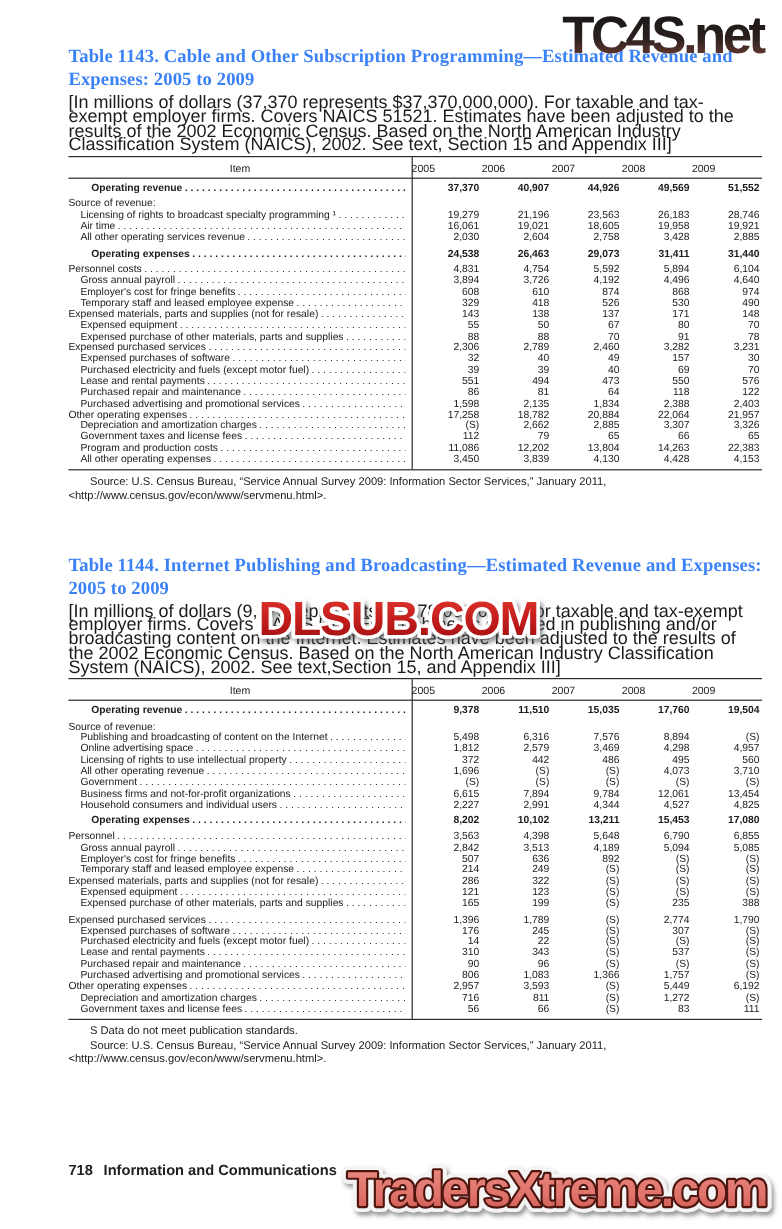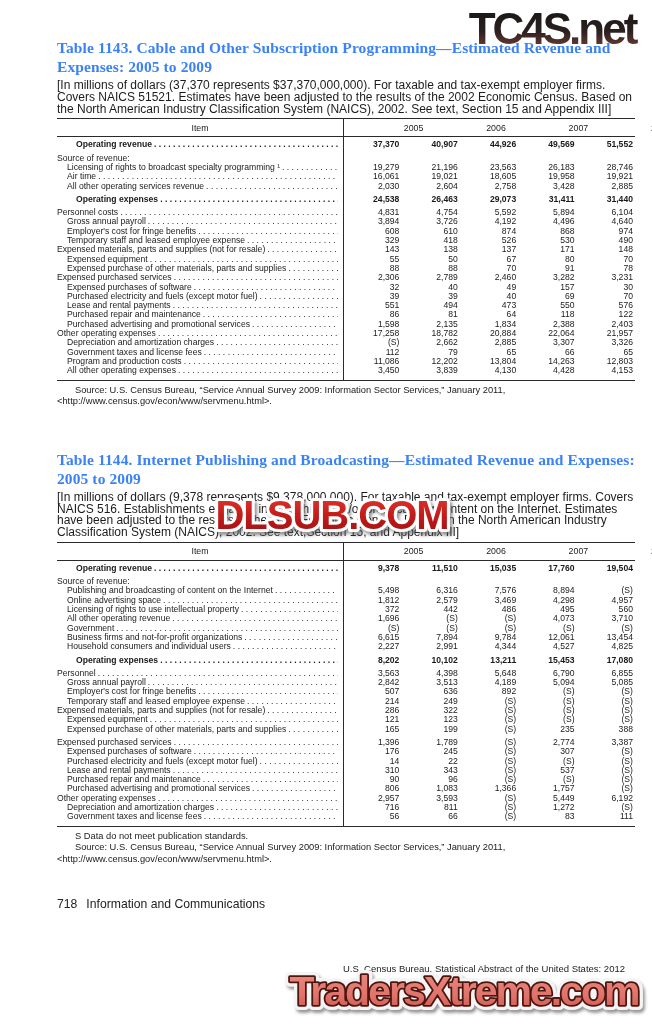--- a/index.html
+++ b/index.html
@@ -7,51 +7,50 @@
     position:relative; width:652px; height:1024px; background:#ffffff;
     font-family:"Liberation Sans", sans-serif; color:#1a1a1a; overflow:hidden;
   }
   .content { position:absolute; left:57px; top:0; width:578px; }
 
   .tbl-title {
     font-family:"Liberation Serif", serif; font-weight:bold;
     font-size:15.5px; line-height:19px; letter-spacing:0.1px; color:#3b82f6;
   }
   .section-1144 { margin-top:42px; }
-  .tbl-note { font-size:12px; line-height:11.8px; margin-top:4px; color:#1c1c1c; }
+  .tbl-note { font-size:15px; line-height:11.8px; margin-top:4px; color:#1c1c1c; }
 
   .tablebox {
     position:relative; margin-top:3px;
     border-top:1.5px solid #2a2a2a; border-bottom:1.2px solid #2a2a2a;
   }
   .vline { position:absolute; left:286px; top:0; bottom:0; width:1px; background:#2a2a2a; }
   .thead {
     display:flex; align-items:center; height:17px; font-size:8.8px;
     border-bottom:1.1px solid #2a2a2a;
-    gap:24px;
   }
   .th-item { width:286px; flex:0 0 286px; text-align:center; }
-  .th-year { width:58.4px; flex:0 0 58.4px; text-align:right; padding-right:2px; box-sizing:border-box;padding-left:16px; }
+  .th-year { width:58.4px; flex:0 0 58.4px; text-align:left; padding-right:2px; box-sizing:border-box; }
 
   .tbody { padding:3px 0 4px; }
   .trow { display:flex; align-items:baseline; line-height:9.3px; font-size:8.6px; }
   .trow.gap { margin-top:4px; }
   .trow.bold { font-weight:bold; }
   .itemcell { display:flex; width:286px; flex:0 0 286px; align-items:baseline; overflow:hidden; }
   .lbl { white-space:nowrap; }
   .indent1 { padding-left:10px;text-align:center; }
   .indent2 { padding-left:19px; }
   .leader { flex:1 1 auto; overflow:hidden; white-space:nowrap; letter-spacing:2.4px; margin:0 5px 0 2px; }
   .val { width:58.4px; flex:0 0 58.4px; text-align:right; padding-right:2px; box-sizing:border-box; }
 
   .footnotes { margin-top:4px; font-size:9.3px; line-height:11.6px; }
   .fn-indent { padding-left:18px; }
 
   .footer-left {
-    position:absolute; left:57px; top:897px; font-size:12.2px; color:#222;
+    position:absolute; left:57px; top:968px; font-size:12.2px; color:#222;font-weight:bold;
   }
   .footer-left .num { margin-right:9px; }
   .footer-right {
     position:absolute; right:27px; top:963px; font-size:9.5px; color:#222;
   }
 
   .wm { position:absolute; z-index:10; pointer-events:none; }
   .wm-top { left:450px; top:2px; }
   .wm-mid { left:181px; top:486px; }
   .wm-bottom { left:272px; top:958px; }
@@ -315,21 +314,21 @@
             </div>
             <div class="trow">
               <div class="itemcell">
                 <span class="lbl indent1">Program and production costs</span>
                 <span class="leader">........................................................................................................................</span>
               </div>
               <div class="val">11,086</div>
               <div class="val">12,202</div>
               <div class="val">13,804</div>
               <div class="val">14,263</div>
-              <div class="val">12,803</div>
+              <div class="val">22,383</div>
             </div>
             <div class="trow">
               <div class="itemcell">
                 <span class="lbl indent1">All other operating expenses</span>
                 <span class="leader">........................................................................................................................</span>
               </div>
               <div class="val">3,450</div>
               <div class="val">3,839</div>
               <div class="val">4,130</div>
               <div class="val">4,428</div>
@@ -540,21 +539,21 @@
             </div>
             <div class="trow gap">
               <div class="itemcell">
                 <span class="lbl">Expensed purchased services</span>
                 <span class="leader">........................................................................................................................</span>
               </div>
               <div class="val">1,396</div>
               <div class="val">1,789</div>
               <div class="val">(S)</div>
               <div class="val">2,774</div>
-              <div class="val">3,387</div>
+              <div class="val">1,790</div>
             </div>
             <div class="trow">
               <div class="itemcell">
                 <span class="lbl indent1">Expensed purchases of software</span>
                 <span class="leader">........................................................................................................................</span>
               </div>
               <div class="val">176</div>
               <div class="val">245</div>
               <div class="val">(S)</div>
               <div class="val">307</div>
@@ -644,21 +643,20 @@
           <div class="fn fn-indent">Source: U.S. Census Bureau, “Service Annual Survey 2009: Information Sector Services,” January 2011,</div>
           <div class="fn">&lt;http://www.census.gov/econ/www/servmenu.html&gt;.</div>
         </div>
     </section>
 
   </div>
 
   <div class="footer-left">
     <span class="num">718</span><span>Information and Communications</span>
   </div>
-  <div class="footer-right">U.S. Census Bureau, Statistical Abstract of the United States: 2012</div>
 
   <svg class="wm wm-top" width="204" height="52" viewBox="0 0 204 52">
     <defs>
       <linearGradient id="g-top" x1="0" y1="0" x2="0" y2="1">
         <stop offset="0" stop-color="#151515"></stop>
         <stop offset="0.55" stop-color="#2a201e"></stop>
         <stop offset="1" stop-color="#82443a"></stop>
       </linearGradient>
     </defs>
     <text x="102" y="42" text-anchor="middle" font-family="Liberation Sans, sans-serif" font-size="44" font-weight="bold" letter-spacing="-3" fill="url(#g-top)">TC4S.net</text>

